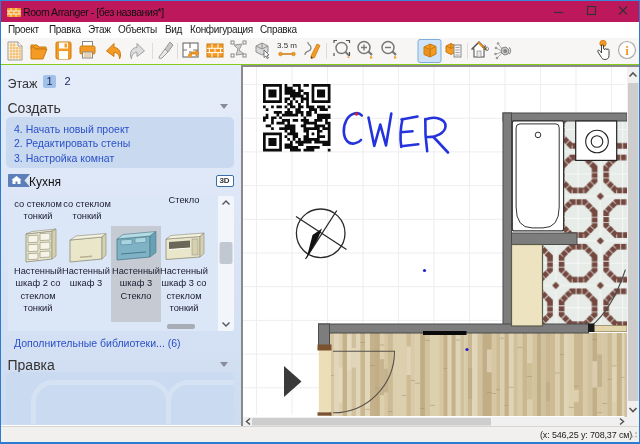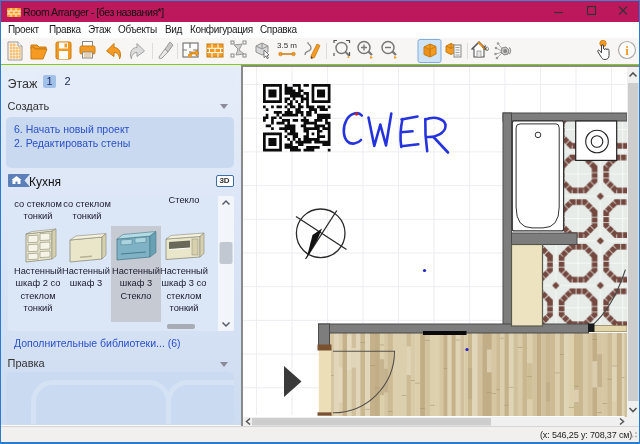--- a/index.html
+++ b/index.html
@@ -6,21 +6,21 @@
 #frame{position:absolute;left:0;top:0;width:638px;height:441px;border-left:1px solid #2a7cd3;border-right:1px solid #2a7cd3;border-top:1px solid #3a85d8;}
 #botborder{position:absolute;left:0;top:441px;width:640px;height:3px;background:#2a7cd3;}
 #title{position:absolute;left:1px;top:1px;width:638px;height:21px;background:#be185d;}
 #title .t{position:absolute;left:22px;top:5px;font-size:10.5px;letter-spacing:-0.45px;color:#111;}
 #menu{position:absolute;left:1px;top:22px;width:638px;height:16px;background:#fff;font-size:10px;letter-spacing:-0.35px;color:#1a1a1a;}
 #menu span{position:absolute;top:2px;}
 #toolbar{position:absolute;left:1px;top:38px;width:638px;height:26px;background:#f7f6f4;border-bottom:6px solid #84cc16;}
 #panel{position:absolute;left:1px;top:65px;width:240px;height:360px;background:linear-gradient(#e6edfa,#cedcf1);overflow:hidden;}
 #canvaswrap{position:absolute;left:241px;top:65px;width:396px;height:359px;background:#fff;border-left:2px solid #8a8a8a;border-top:2px solid #8a8a8a;}
 #statusbar{position:absolute;left:1px;top:426px;width:638px;height:15px;background:#f1f0ee;border-top:1px solid #d5d5d5;font-size:10.3px;color:#222;}
-.hdr{font-size:11px;color:#333;}
+.hdr{font-size:14px;color:#333;}
 .lnk{color:#2b50c8;}
 </style></head>
 <body>
 <div id="frame"></div>
 <div id="botborder"></div>
 
 <div id="title">
  <svg class="abs" style="left:6px;top:7px" width="14" height="9" viewBox="0 0 14 9">
   <rect x="0" y="0" width="14" height="9" rx="1" fill="#f59a23"></rect>
   <path d="M0 3h14M0 6h14M4 0v3M9 0v3M2 3v3M7 3v3M12 3v3M4 6v3M9 6v3" stroke="#fff" stroke-width="0.8" fill="none"></path>
@@ -174,22 +174,23 @@
     </svg></div>
 
 <div id="panel">
     <div class="abs" style="left:37px;top:4px;width:200px;height:22px;background:#e4ecfa;border-radius:6px;"></div>
     <div class="abs hdr" style="left:6.5px;top:12px;font-size:12.5px;">Этаж</div>
     <div class="abs" style="left:42px;top:9.5px;width:13px;height:13px;background:#a2c1e8;border-radius:2px;text-align:center;font-size:11px;color:#1a2a66;line-height:13px;">1</div>
     <div class="abs" style="left:60px;top:9.5px;width:13px;height:13px;text-align:center;font-size:11px;color:#1a2a66;line-height:13px;">2</div>
     <div class="abs hdr" style="left:6.5px;top:34.5px;">Создать</div>
     <div class="abs" style="left:219px;top:39px;width:0;height:0;border-left:4.5px solid transparent;border-right:4.5px solid transparent;border-top:5.5px solid #8a8a9a;"></div>
     <div class="abs" style="left:5px;top:52px;width:228px;height:51px;background:#c9daf0;border-radius:5px;"></div>
-    <div class="abs lnk" style="left:13px;top:57.5px;font-size:10.5px;">6. Начать новый проект</div>
+    <div class="abs lnk" style="left:13px;top:57.5px;font-size:10.5px;">4. Начать новый проект</div>
     <div class="abs lnk" style="left:13px;top:72px;font-size:10.5px;">2. Редактировать стены</div>
+    <div class="abs lnk" style="left:13px;top:86.5px;font-size:10.5px;">3. Настройка комнат</div>
     <svg class="abs" style="left:7px;top:109px" width="22" height="13" viewBox="0 0 22 13">
       <path d="M1 0 H17 L22 0 L16.5 6.5 L22 13 L17 13 H1 A1 1 0 0 1 0 12 V1 A1 1 0 0 1 1 0Z" fill="#5b7fb8"></path>
       <path d="M8.5 2 L13.5 6 L12.5 6 L12.5 10 L4.5 10 L4.5 6 L3.5 6Z" fill="#fff"></path>
       <rect x="7.5" y="7.5" width="2" height="2.5" fill="#5b7fb8"></rect>
     </svg>
     <div class="abs" style="left:18px;top:110px;font-size:12px;color:#111;margin-left:10px;">Кухня</div>
     <div class="abs" style="left:214.5px;top:109.5px;width:16px;height:10px;background:#fff;border:1.5px solid #3a6ea5;border-radius:2px;text-align:center;font-size:8px;font-weight:bold;color:#333;line-height:10px;">3D</div>
     <div class="abs" style="left:7px;top:131px;width:226px;height:135px;background:#dbe6f7;border-radius:2px;overflow:hidden;" id="listbox">
       <div class="abs" style="left:4px;top:2px;width:52px;font-size:9.3px;color:#1a1a2e;text-align:center;line-height:12.3px;">со стеклом<br>тонкий</div>
       <div class="abs" style="left:53px;top:2px;width:52px;font-size:9.3px;color:#1a1a2e;text-align:center;line-height:12.3px;">со стеклом<br>тонкий</div>

